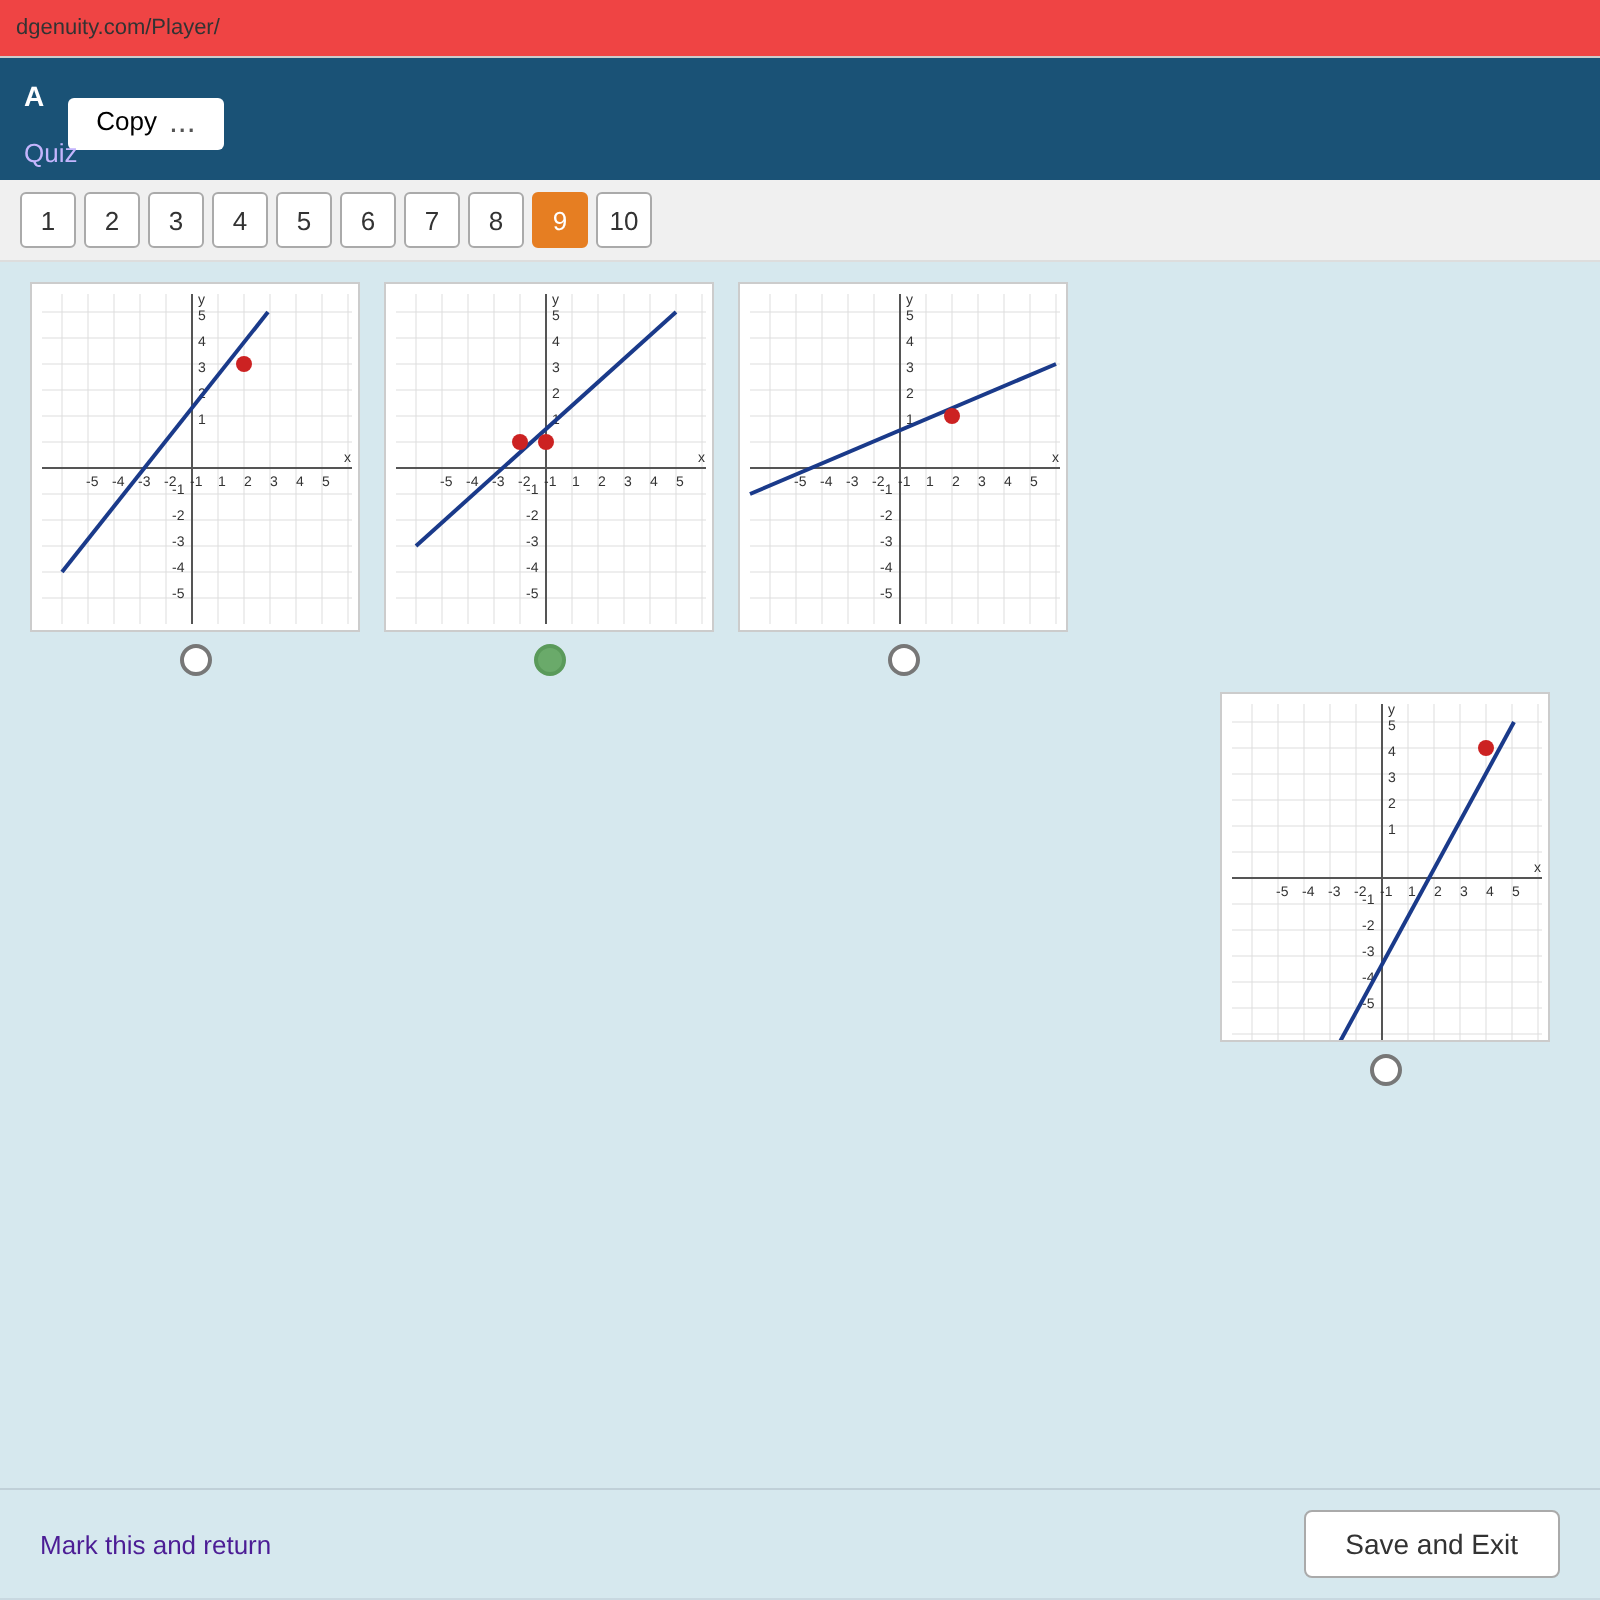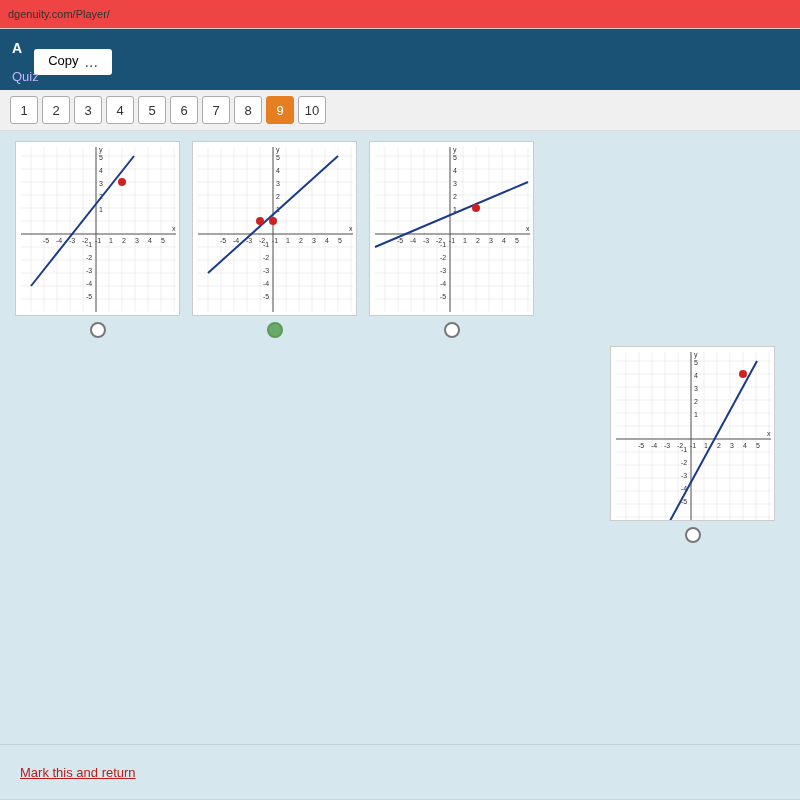--- a/index.html
+++ b/index.html
@@ -159,22 +159,21 @@
       background: #d6e8ee;
       height: 55px;
       display: flex;
       align-items: center;
       justify-content: space-between;
       padding: 0 20px;
       border-top: 1px solid #c0d0d8;
     }
 
     .mark-link {
-      color: #b91c1c;
-      text-decoration: underline;
+      color: #4c1d95;
       font-size: 13px;
       cursor: pointer;
       text-align: right;
     }
 
     .footer-buttons {
       display: flex;
       gap: 8px;
     }
 
@@ -496,14 +495,15 @@
       </div>
       <div class="radio-option"></div>
     </div>
   </div>
 
 </div>
 
 <div class="footer">
   <span class="mark-link">Mark this and return</span>
   <div class="footer-buttons">
+    <button class="save-exit-btn">Save and Exit</button>
   </div>
 </div>
 
 </body></html>

